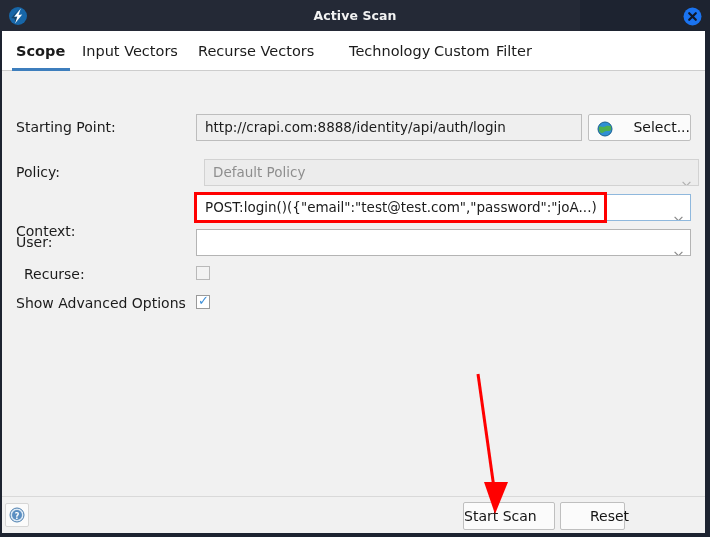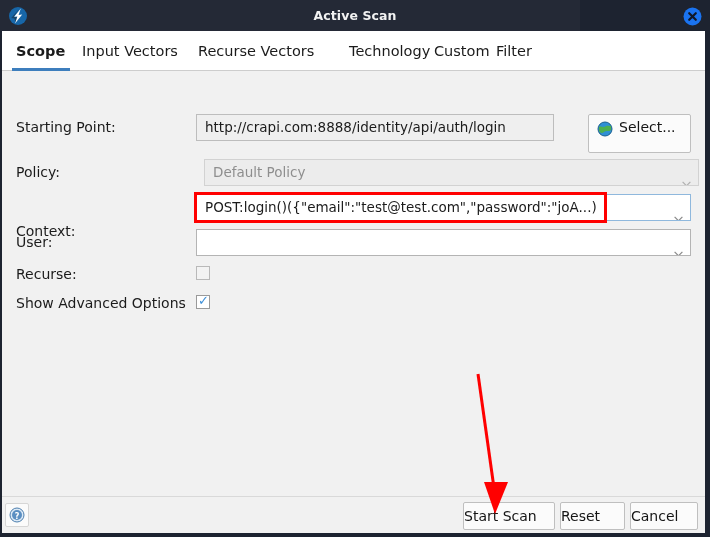--- a/index.html
+++ b/index.html
@@ -259,22 +259,22 @@
       <div class="tab" style="left:323px;margin-left:24px;">Technology</div>
       <div class="tab" style="left:432px;">Custom</div>
       <div class="tab" style="left:494px;">Filter</div>
       <div id="tabstrip-border"></div>
       <div id="tab-underline" style="left:10px; width:58px;"></div>
     </div>
 
     <div id="form">
 
       <div class="row-label" style="top:48px;text-align:right;">Starting Point:</div>
-      <div class="field-text" style="left:194px; top:43px; width:358px; height:27px;">http://crapi.com:8888/identity/api/auth/login</div>
-      <div class="btn" style="left:586px; top:43px; width:103px; height:39px; line-height:25px; text-align:left; padding-left:30px;">
+      <div class="field-text" style="left:194px; top:43px; width:386px; height:27px;">http://crapi.com:8888/identity/api/auth/login</div>
+      <div class="btn" style="left:586px; top:43px; width:103px; height:27px; line-height:25px; text-align:right; padding-left:30px;">
         <span style="position:absolute; left:8px; top:5px; width:16px; height:16px;">
           <svg width="16" height="16" viewBox="0 0 16 16">
             <circle cx="8" cy="8" r="7" fill="#2f8fd4"></circle>
             <path d="M2 6 C4 4.4, 6 7.2, 8 5.6 C10 4, 12.6 5.6, 14 4.6 L14 9 C12 11, 9 9, 7 11 C5 13, 3 11.6, 2 10 Z" fill="#4caf50"></path>
             <circle cx="8" cy="8" r="7" fill="none" stroke="#1a5f8f" stroke-width="1"></circle>
           </svg>
         </span>
         <span>Select...</span>
       </div>
 
@@ -302,41 +302,40 @@
       <div class="row-label" style="top:163px;">User:</div>
       <div class="combo" style="left:194px; top:158px; width:495px; height:27px;">
         <span></span>
         <span class="chev">
           <svg width="9" height="6" viewBox="0 0 9 6">
               <path d="M0.6 0.8 L4.5 4.8 L8.4 0.8" fill="none" stroke="#8a8a8a" stroke-width="1.2"></path>
             </svg>
         </span>
       </div>
 
-      <div class="row-label" style="top:195px;">Recurse:</div>
+      <div class="row-label" style="top:195px;margin-left:8px;">Recurse:</div>
       <div class="checkbox" style="left:194px; top:195px;"></div>
 
       <div class="row-label" style="top:224px;">Show Advanced Options</div>
       <div class="checkbox checked" style="left:194px; top:224px;">
         <span class="check-glyph">✓</span>
       </div>
 
     </div>
 
     <div id="bottombar">
       <div id="help-btn">
         <svg width="16" height="16" viewBox="0 0 16 16" style="margin:3px 0 0 3px;">
           <circle cx="8" cy="8" r="7" fill="#dbe9f6" stroke="#4d7fae" stroke-width="1"></circle>
           <circle cx="8" cy="8" r="5" fill="#5b8fc2"></circle>
           <text x="8" y="11.5" font-size="8" font-family="DejaVu Sans, sans-serif" fill="#ffffff" text-anchor="middle" font-weight="bold">?</text>
         </svg>
       </div>
       <div class="btn" style="left:461px; top:5px; width:92px; height:28px; line-height:26px;">Start Scan</div>
-      <div class="btn" style="left:558px; top:5px; width:65px; height:28px; line-height:26px;">Reset</div>
-      <div class="btn" style="left:628px; top:5px; width:68px; height:28px; line-height:26px;">Cancel</div>
+      <div class="btn" style="left:558px; top:5px; width:65px; height:28px; line-height:26px;padding-left:29px;">Reset</div>
     </div>
 
   </div>
 
   <svg id="arrow-svg" viewBox="0 0 120 170">
     <line x1="38" y1="14" x2="54" y2="128" stroke="#ff0000" stroke-width="3"></line>
     <polygon points="44,122 68,122 55,154" fill="#ff0000"></polygon>
   </svg>
 
 </div>

